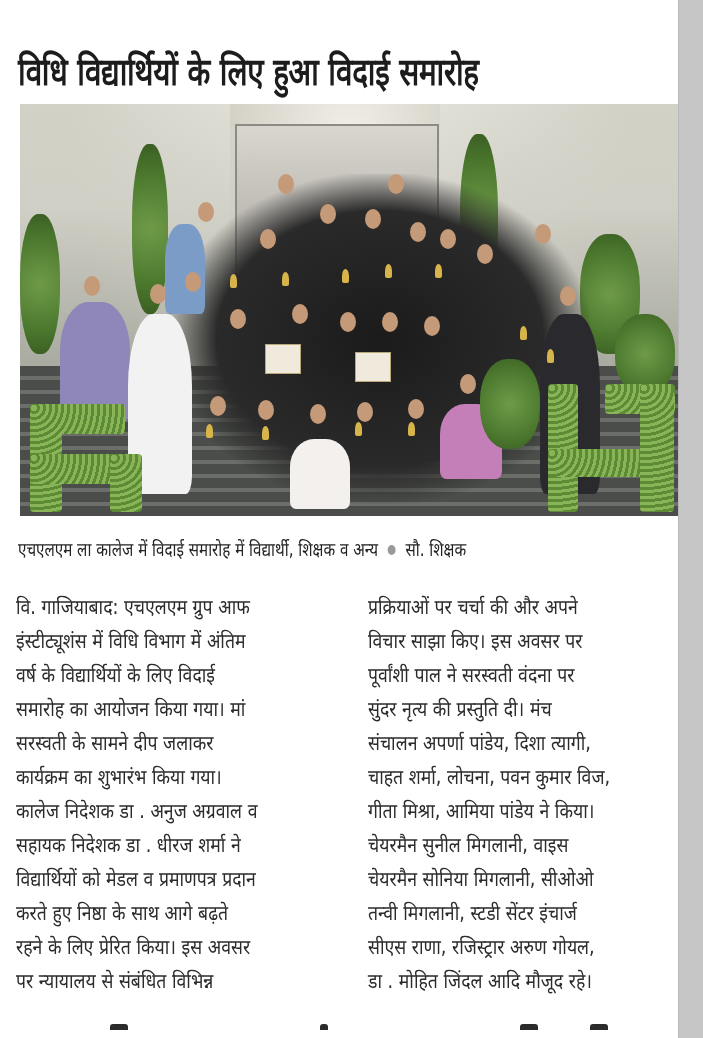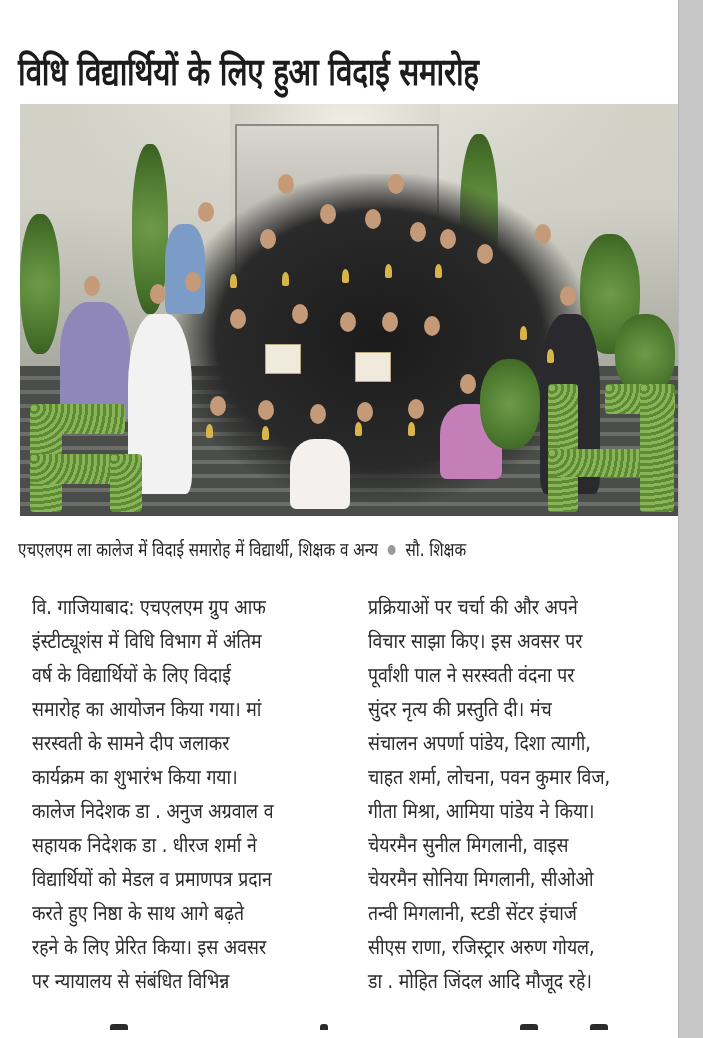--- a/index.html
+++ b/index.html
@@ -39,21 +39,21 @@
     position: absolute; left: 18px; top: 536px; width: 660px;
     font-size: 19px; line-height: 26px; color: #222; white-space: nowrap;
     transform: scaleX(0.80); transform-origin: left top;
   }
   .caption .dot { display: inline-block; width: 10px; height: 10px; border-radius: 50%; background: #9a9a9a; margin: 0 6px 2px 6px; vertical-align: middle; }
   .col {
     position: absolute; top: 590px; width: 330px;
     font-size: 20.5px; line-height: 34px; color: #2b2b2b;
   }
   .col .line { white-space: nowrap; transform: scaleX(0.86); transform-origin: left top; height: 34px; }
-  .col-left { left: 32px; }
+  .col-left { left: 16px; }
   .col-right { left: 368px; }
   .cut-line {
     position: absolute; left: 20px; top: 1024px; width: 650px; height: 14px; overflow: hidden;
   }
   .cut-line span { position: absolute; top: 0; width: 18px; height: 6px; background: #2b2b2b; border-radius: 3px 3px 0 0; }
   .scrollbar {
     position: absolute; left: 678px; top: 0; width: 25px; height: 1038px; background: #c6c6c6;
     border-left: 1px solid #b8b8b8;
   }
 </style>

